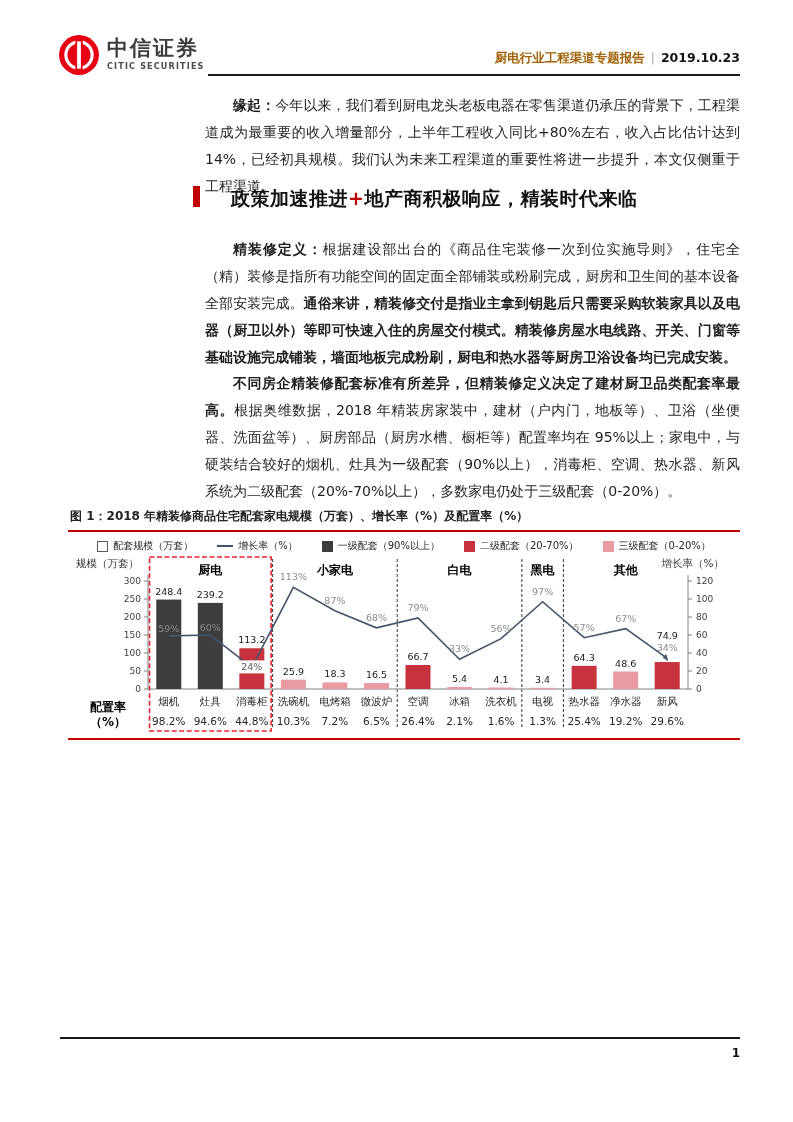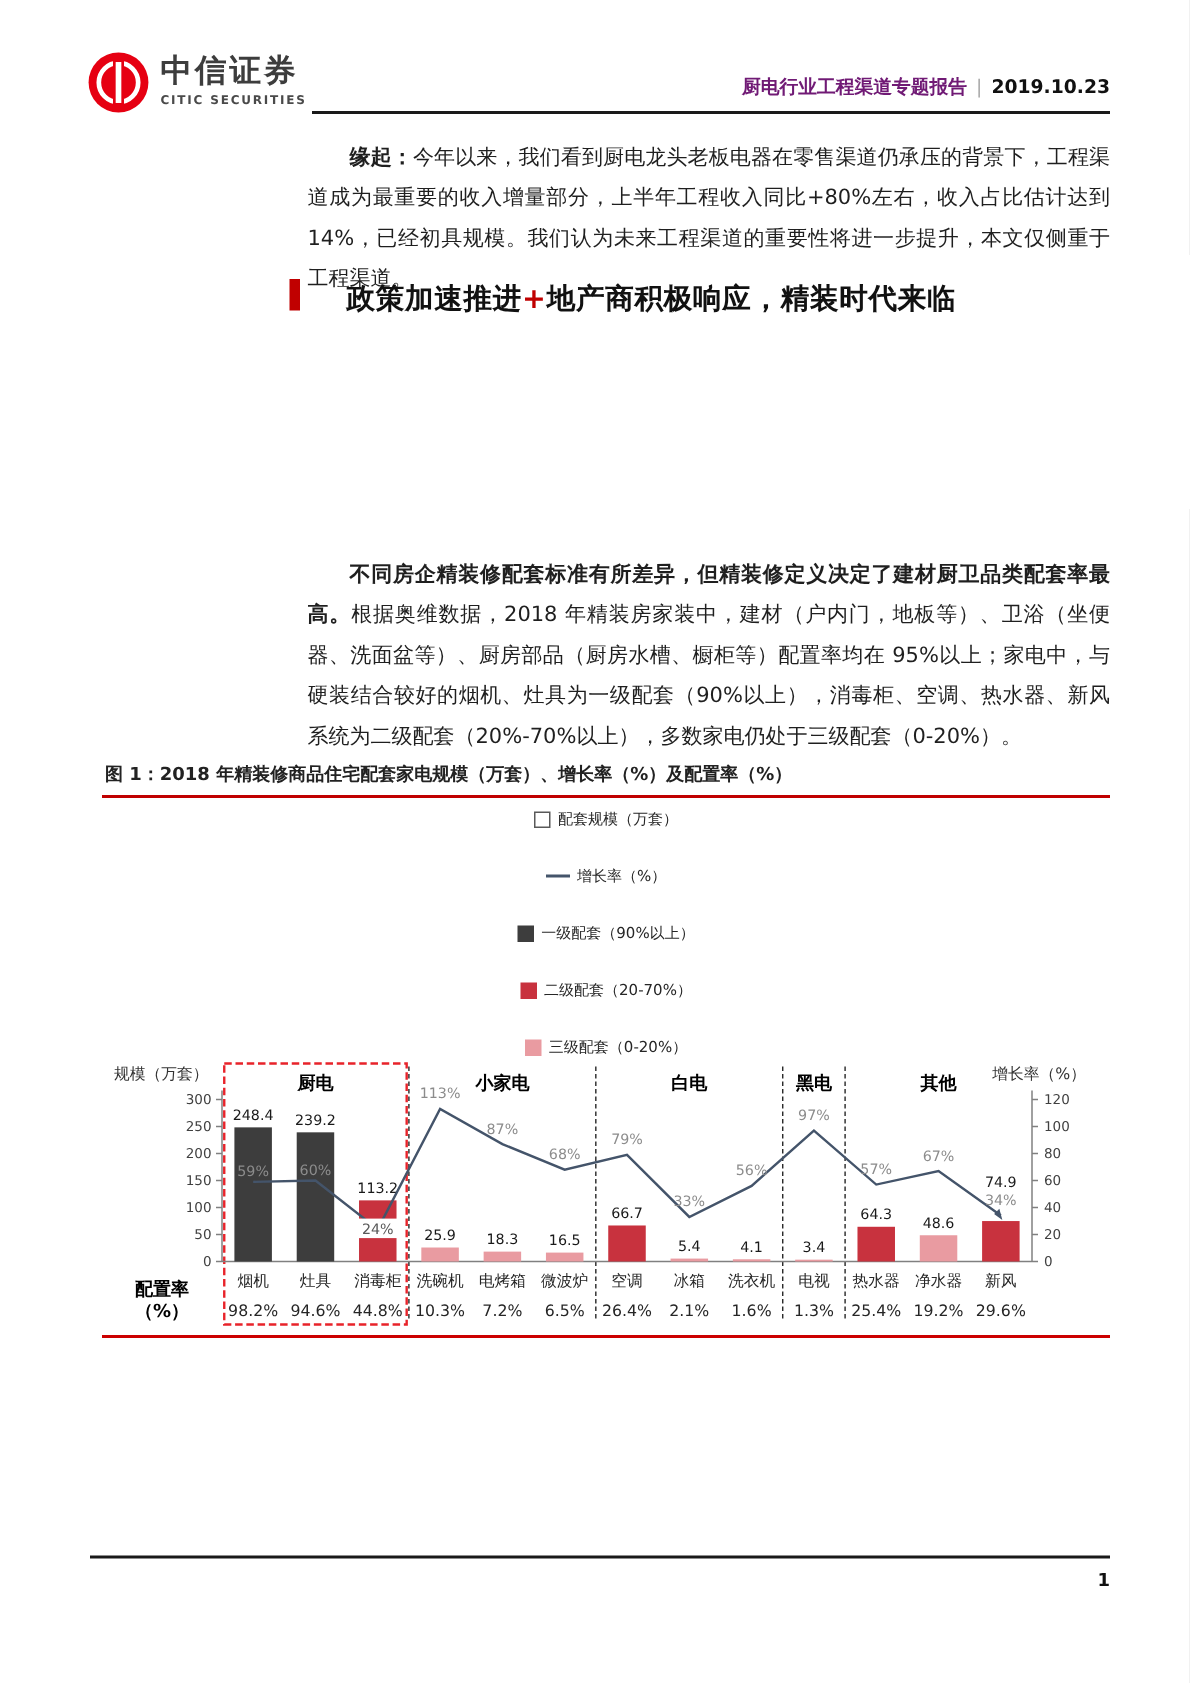--- a/index.html
+++ b/index.html
@@ -8,35 +8,35 @@
     position:relative; width:793px; height:1122px; margin:0 auto;
     background:#ffffff; overflow:hidden;
     font-family:"DejaVu Sans","Liberation Sans",sans-serif;
     color:#1a1a1a;
   }
   
   .logo-wrap { position:absolute; left:58px; top:34px; display:flex; align-items:center; gap:7px; }
   .logo-text-cn { font-family:Liberation Mono, monospace; font-size:21px; font-weight:bold; color:#3d3d3d; letter-spacing:2px; line-height:1.05; }
   .logo-text-en { font-size:8px; color:#4a4a4a; letter-spacing:1.2px; font-weight:bold; }
   .header-right { position:absolute; right:53px; top:50px; font-size:12.5px; font-weight:bold; white-space:nowrap; }
-  .header-report-title { color:#701a75; }
+  .header-report-title { color:#a16207; }
   .header-sep { color:#aaaaaa; font-weight:normal; margin:0 6px; }
   .header-date { color:#111111; }
   .header-rule { position:absolute; left:208px; top:74px; width:532px; height:2px; background:#1a1a1a; }
   
   .para { position:absolute; left:205px; width:535px; font-size:14px; line-height:27px; text-align:justify; text-indent:2em; color:#1f1f1f; }
   .b { font-weight:bold; }
   .section-heading { position:absolute; left:193px; top:186px; display:flex; }
   .section-bar { width:7px; height:21px; background:#c00000; margin-right:31px; }
   .section-title { font-size:19px; font-weight:bold; color:#111111; letter-spacing:0.5px; }
   .section-title .plus { color:#c00000; }
   
   .figure { position:absolute; left:68px; top:508px; width:672px; }
   .fig-title { font-size:12px; font-weight:bold; color:#222222; padding:0 2px 5px 2px; border-bottom:2px solid #c00000; }
-  .legend { display:flex; justify-content:center; align-items:center; gap:24px; margin-top:7px; font-size:10px; color:#262626;flex-direction:column; }
+  .legend { display:flex; justify-content:center; align-items:center; gap:24px; margin-top:7px; font-size:10px; color:#262626; }
   .legend-item { display:flex; align-items:center; gap:5px; white-space:nowrap; }
   .lg-box { width:11px; height:11px; background:#ffffff; border:1px solid #595959; }
   .lg-line { width:16px; height:2.5px; background:#44546a; }
   .lg-sq1 { width:11px; height:11px; background:#3d3d3d; }
   .lg-sq2 { width:11px; height:11px; background:#c8323e; }
   .lg-sq3 { width:11px; height:11px; background:#e99ba1; }
   #chart-svg { display:block; margin-top:2px; }
   .fig-rule { height:2px; background:#cc0000; margin-top:3px; }
   .fig-source { font-size:10.5px; color:#333333; margin-top:7px; padding-left:2px; }
   
@@ -66,20 +66,21 @@
   </div>
   <div class="header-rule"></div>
 
   <div class="para" style="top:92px;"><span class="b">缘起：</span><span>今年以来，我们看到厨电龙头老板电器在零售渠道仍承压的背景下，工程渠道成为最重要的收入增量部分，上半年工程收入同比+80%左右，收入占比估计达到 14%，已经初具规模。我们认为未来工程渠道的重要性将进一步提升，本文仅侧重于工程渠道。</span></div>
 
   <div class="section-heading">
     <div class="section-bar"></div>
     <div class="section-title"><span>政策加速推进</span><span class="plus">+</span><span>地产商积极响应，精装时代来临</span></div>
   </div>
 
+  <div class="para" style="top:236px;"><span class="b">精装修定义：</span><span>根据建设部出台的《商品住宅装修一次到位实施导则》，住宅全（精）装修是指所有功能空间的固定面全部铺装或粉刷完成，厨房和卫生间的基本设备全部安装完成。</span><span class="b">通俗来讲，精装修交付是指业主拿到钥匙后只需要采购软装家具以及电器（厨卫以外）等即可快速入住的房屋交付模式。精装修房屋水电线路、开关、门窗等基础设施完成铺装，墙面地板完成粉刷，厨电和热水器等厨房卫浴设备均已完成安装。</span></div>
 
   <div class="para" style="top:370px;"><span class="b">不同房企精装修配套标准有所差异，但精装修定义决定了建材厨卫品类配套率最高。</span><span>根据奥维数据，2018 年精装房家装中，建材（户内门，地板等）、卫浴（坐便器、洗面盆等）、厨房部品（厨房水槽、橱柜等）配置率均在 95%以上；家电中，与硬装结合较好的烟机、灶具为一级配套（90%以上），消毒柜、空调、热水器、新风系统为二级配套（20%-70%以上），多数家电仍处于三级配套（0-20%）。</span></div>
 
   <div class="figure">
     <div class="fig-title">图 1：2018 年精装修商品住宅配套家电规模（万套）、增长率（%）及配置率（%）</div>
     <div class="legend">
       <div class="legend-item">
           <span class="lg-box"></span>
           <span>配套规模（万套）</span>
         </div>

